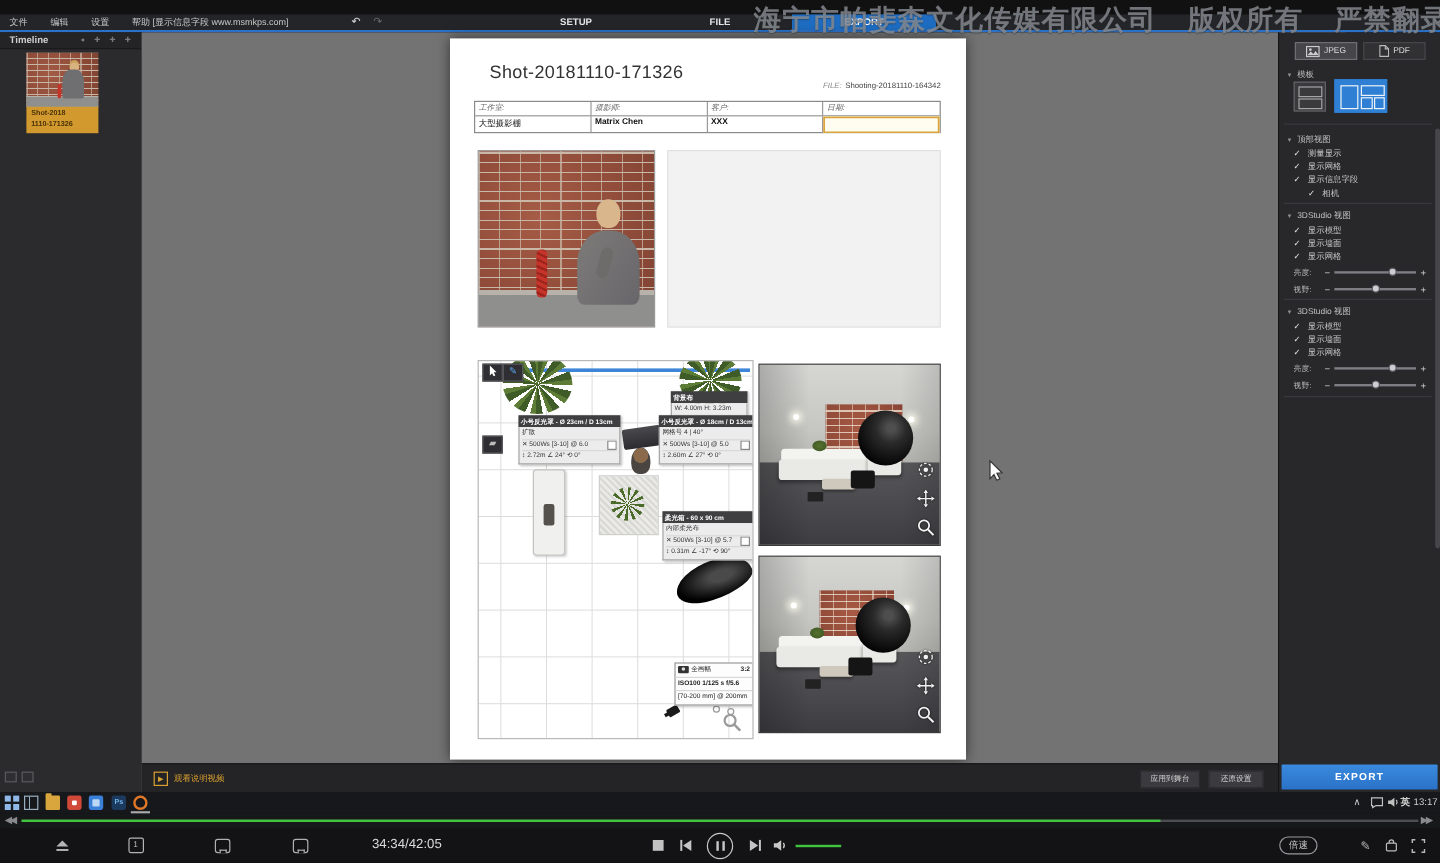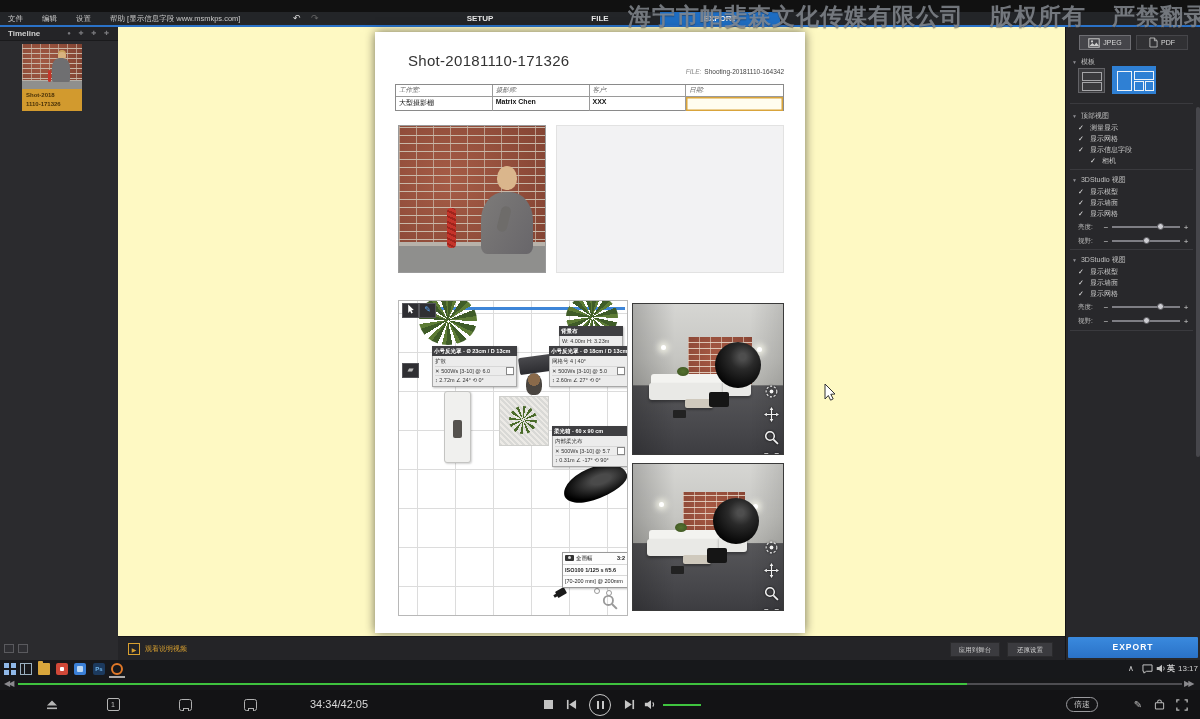--- a/index.html
+++ b/index.html
@@ -35,21 +35,21 @@
       repeating-linear-gradient(90deg,rgba(199,182,166,.7) 0 1px,transparent 1px 9px),
       radial-gradient(circle at 35% 40%,#a25a44,#8a4936 65%,#7c4030);}
   .tl-fig{position:absolute;left:30px;top:14px;width:18px;height:24px;background:#6f6f71;border-radius:40% 40% 8% 8%;}
   .tl-head-dot{position:absolute;left:36px;top:8px;width:8px;height:8px;border-radius:50%;background:#d8b37f;box-shadow:0 -2px 0 0 #c9a05a;}
   .tl-vase{position:absolute;left:26px;top:26px;width:3px;height:12px;background:#c5342a;border-radius:2px;}
   .tl-label{position:absolute;left:22px;top:62px;width:60px;height:22px;background:#d29a2e;color:#4a3208;font-size:6px;font-weight:bold;line-height:1.5;padding:2px 0 0 4px;box-sizing:border-box;}
   .tl-bottom-icons{position:absolute;left:4px;bottom:3px;}
   .tl-bottom-icons i{display:inline-block;width:8px;height:7px;border:1px solid #5a5a5e;margin-right:4px;background:#2f2f33;}
 
   
-  .main{left:118px;top:27px;width:975px;height:633px;background:#fef9c3;padding-left:28px;}
+  .main{left:118px;top:27px;width:975px;height:633px;background:#737373;padding-left:28px;}
   .page{position:absolute;left:257px;top:5px;width:430px;height:601px;background:#fff;box-shadow:0 0 10px rgba(0,0,0,.55);}
   .doc-title{position:absolute;left:33px;top:20px;font-size:15px;color:#333;letter-spacing:.3px;}
   .file-line{position:absolute;right:21px;top:36px;font-size:6.5px;color:#444;}
   .file-line .fl{font-style:italic;color:#888;margin-right:3px;}
   .info-table{position:absolute;left:20px;top:52px;width:389px;height:27px;border:1px solid #8a8a8a;display:grid;grid-template-columns:repeat(4,1fr);grid-template-rows:12px 14px;box-sizing:border-box;}
   .info-table .c{border-right:1px solid #9a9a9a;padding:1px 3px;font-size:6.5px;white-space:nowrap;overflow:hidden;}
   .info-table .hd{font-style:italic;color:#666;border-bottom:1px solid #9a9a9a;}
   .info-table .vl{color:#111;font-size:7px;}
   .info-table .b{font-weight:bold;}
   .info-table .c:nth-child(4n){border-right:0;}

